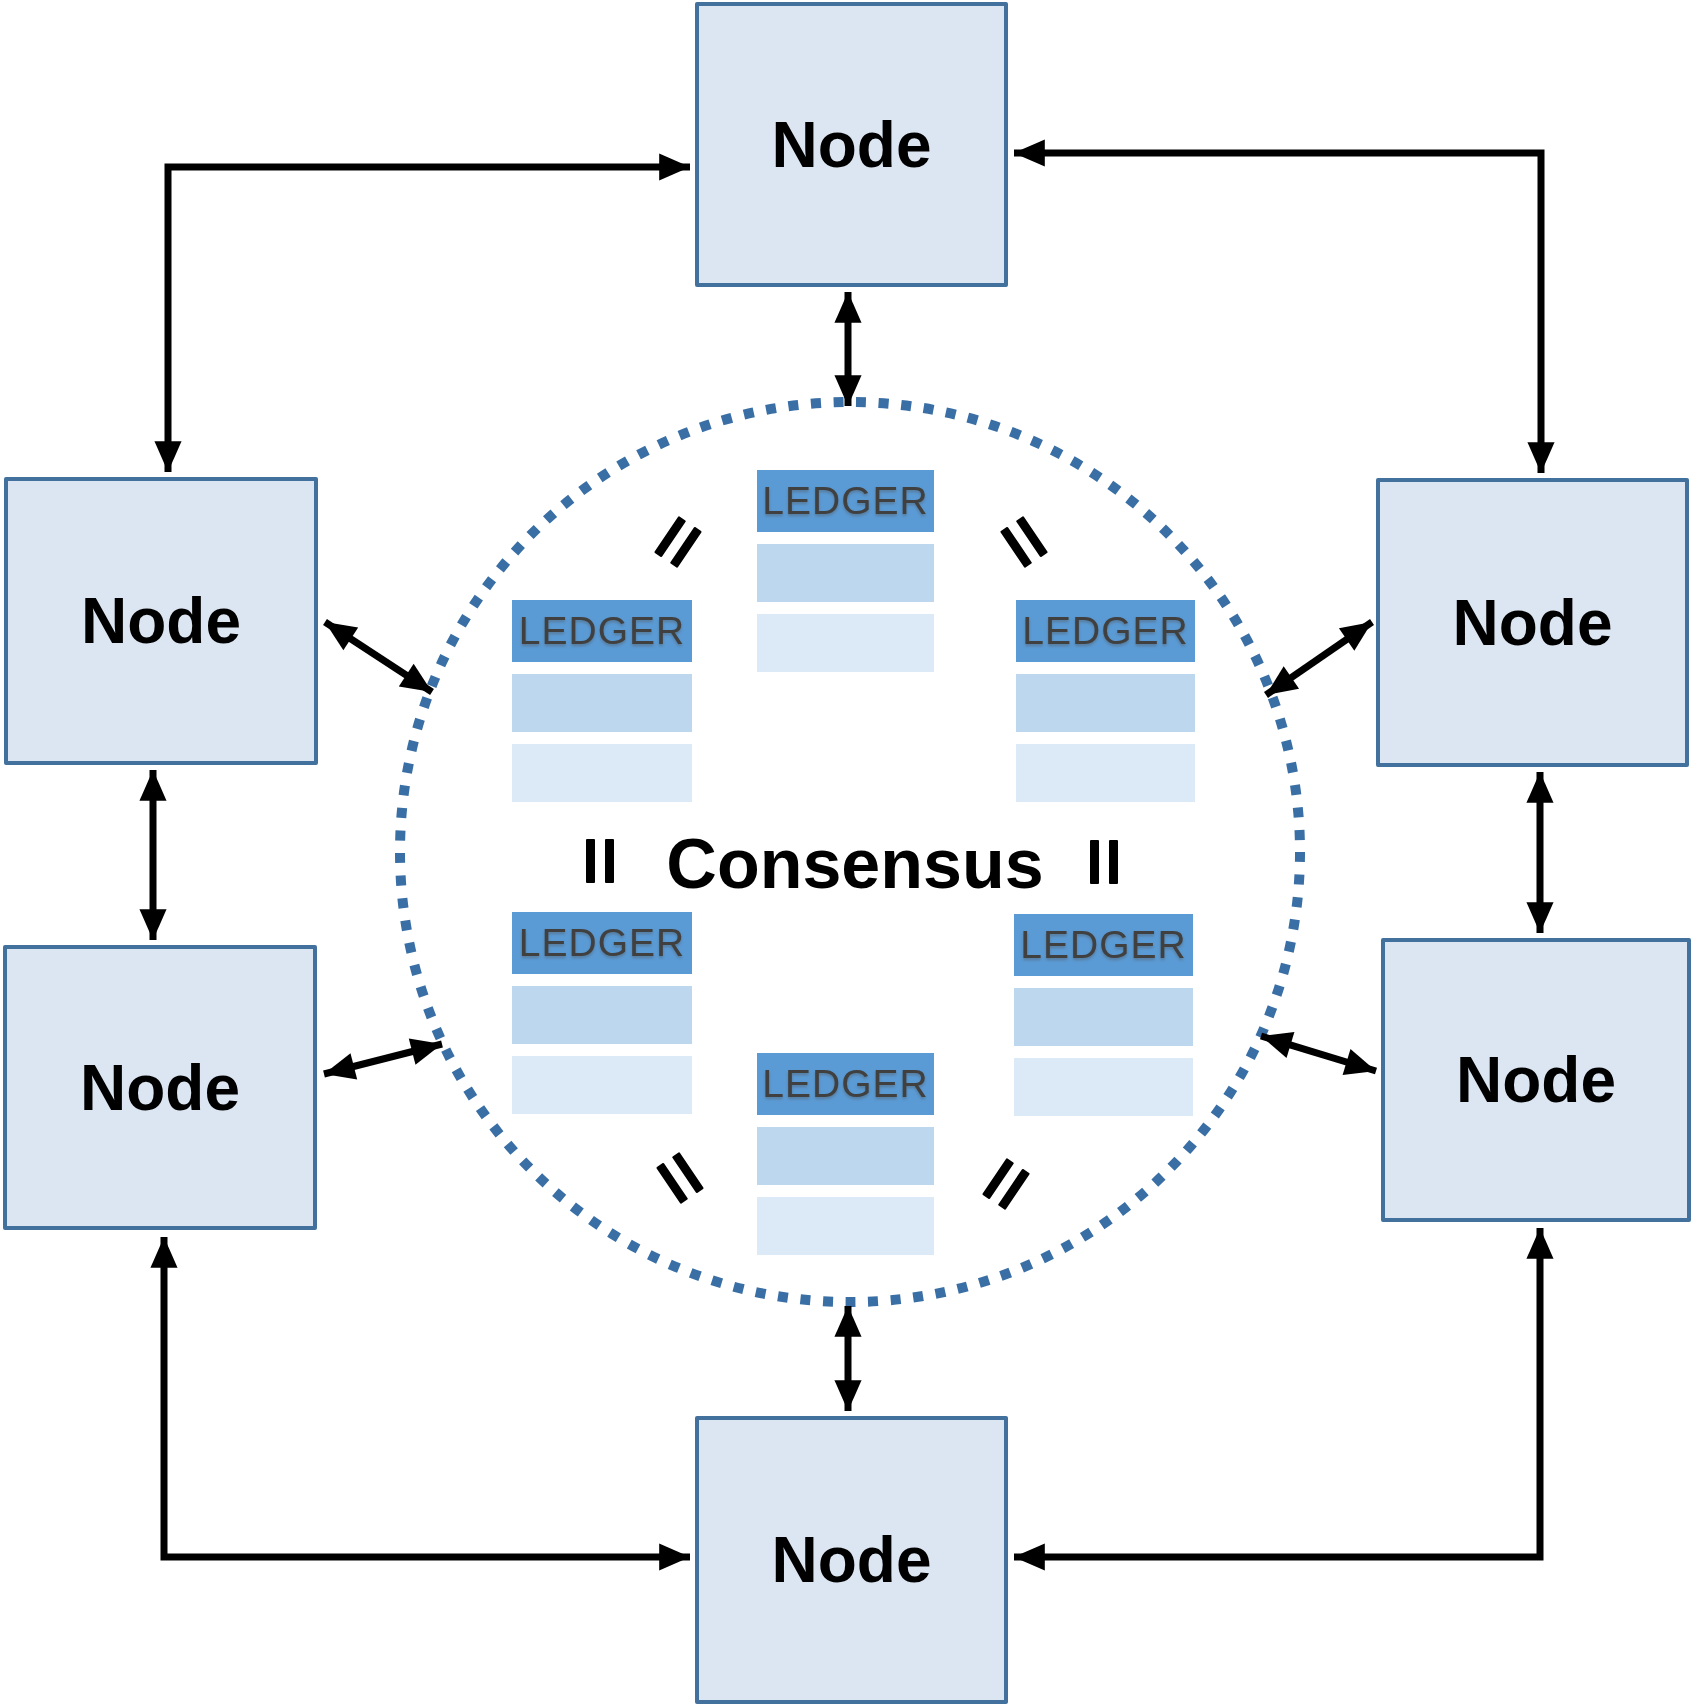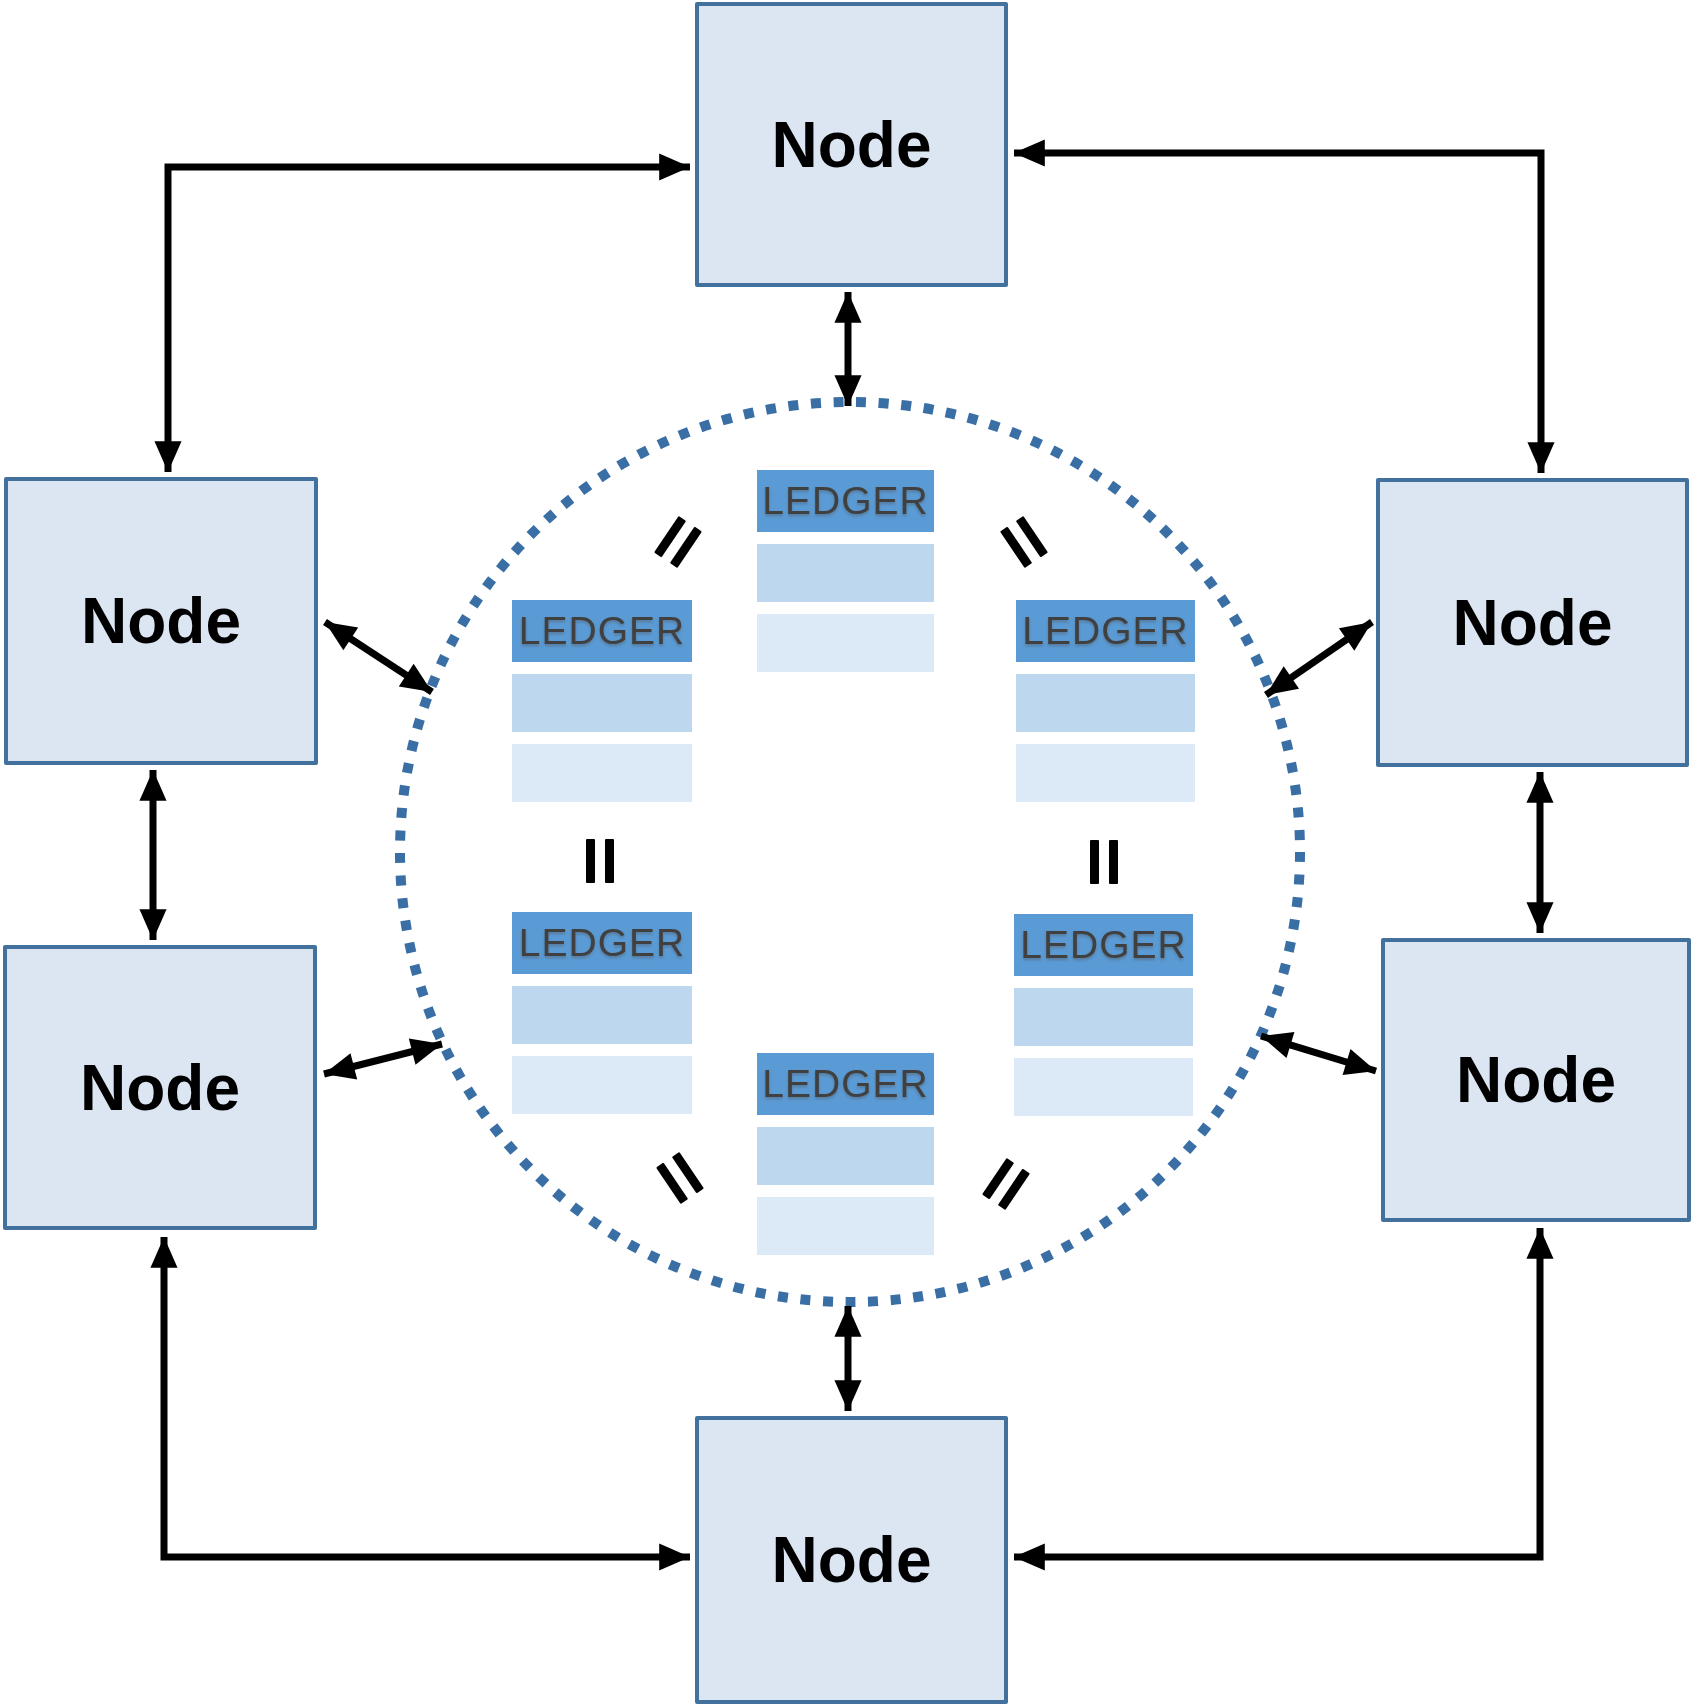--- a/index.html
+++ b/index.html
@@ -162,14 +162,15 @@
   </div>
   <div class="eq" style="left:666px;top:1156px;transform:rotate(-34deg);">
     <div class="bar"></div>
       <div class="bar"></div>
   </div>
   <div class="eq" style="left:992px;top:1162px;transform:rotate(34deg);">
     <div class="bar"></div>
       <div class="bar"></div>
   </div>
 
+  <div class="consensus">Consensus</div>
 
 </div>
 
 </body></html>

